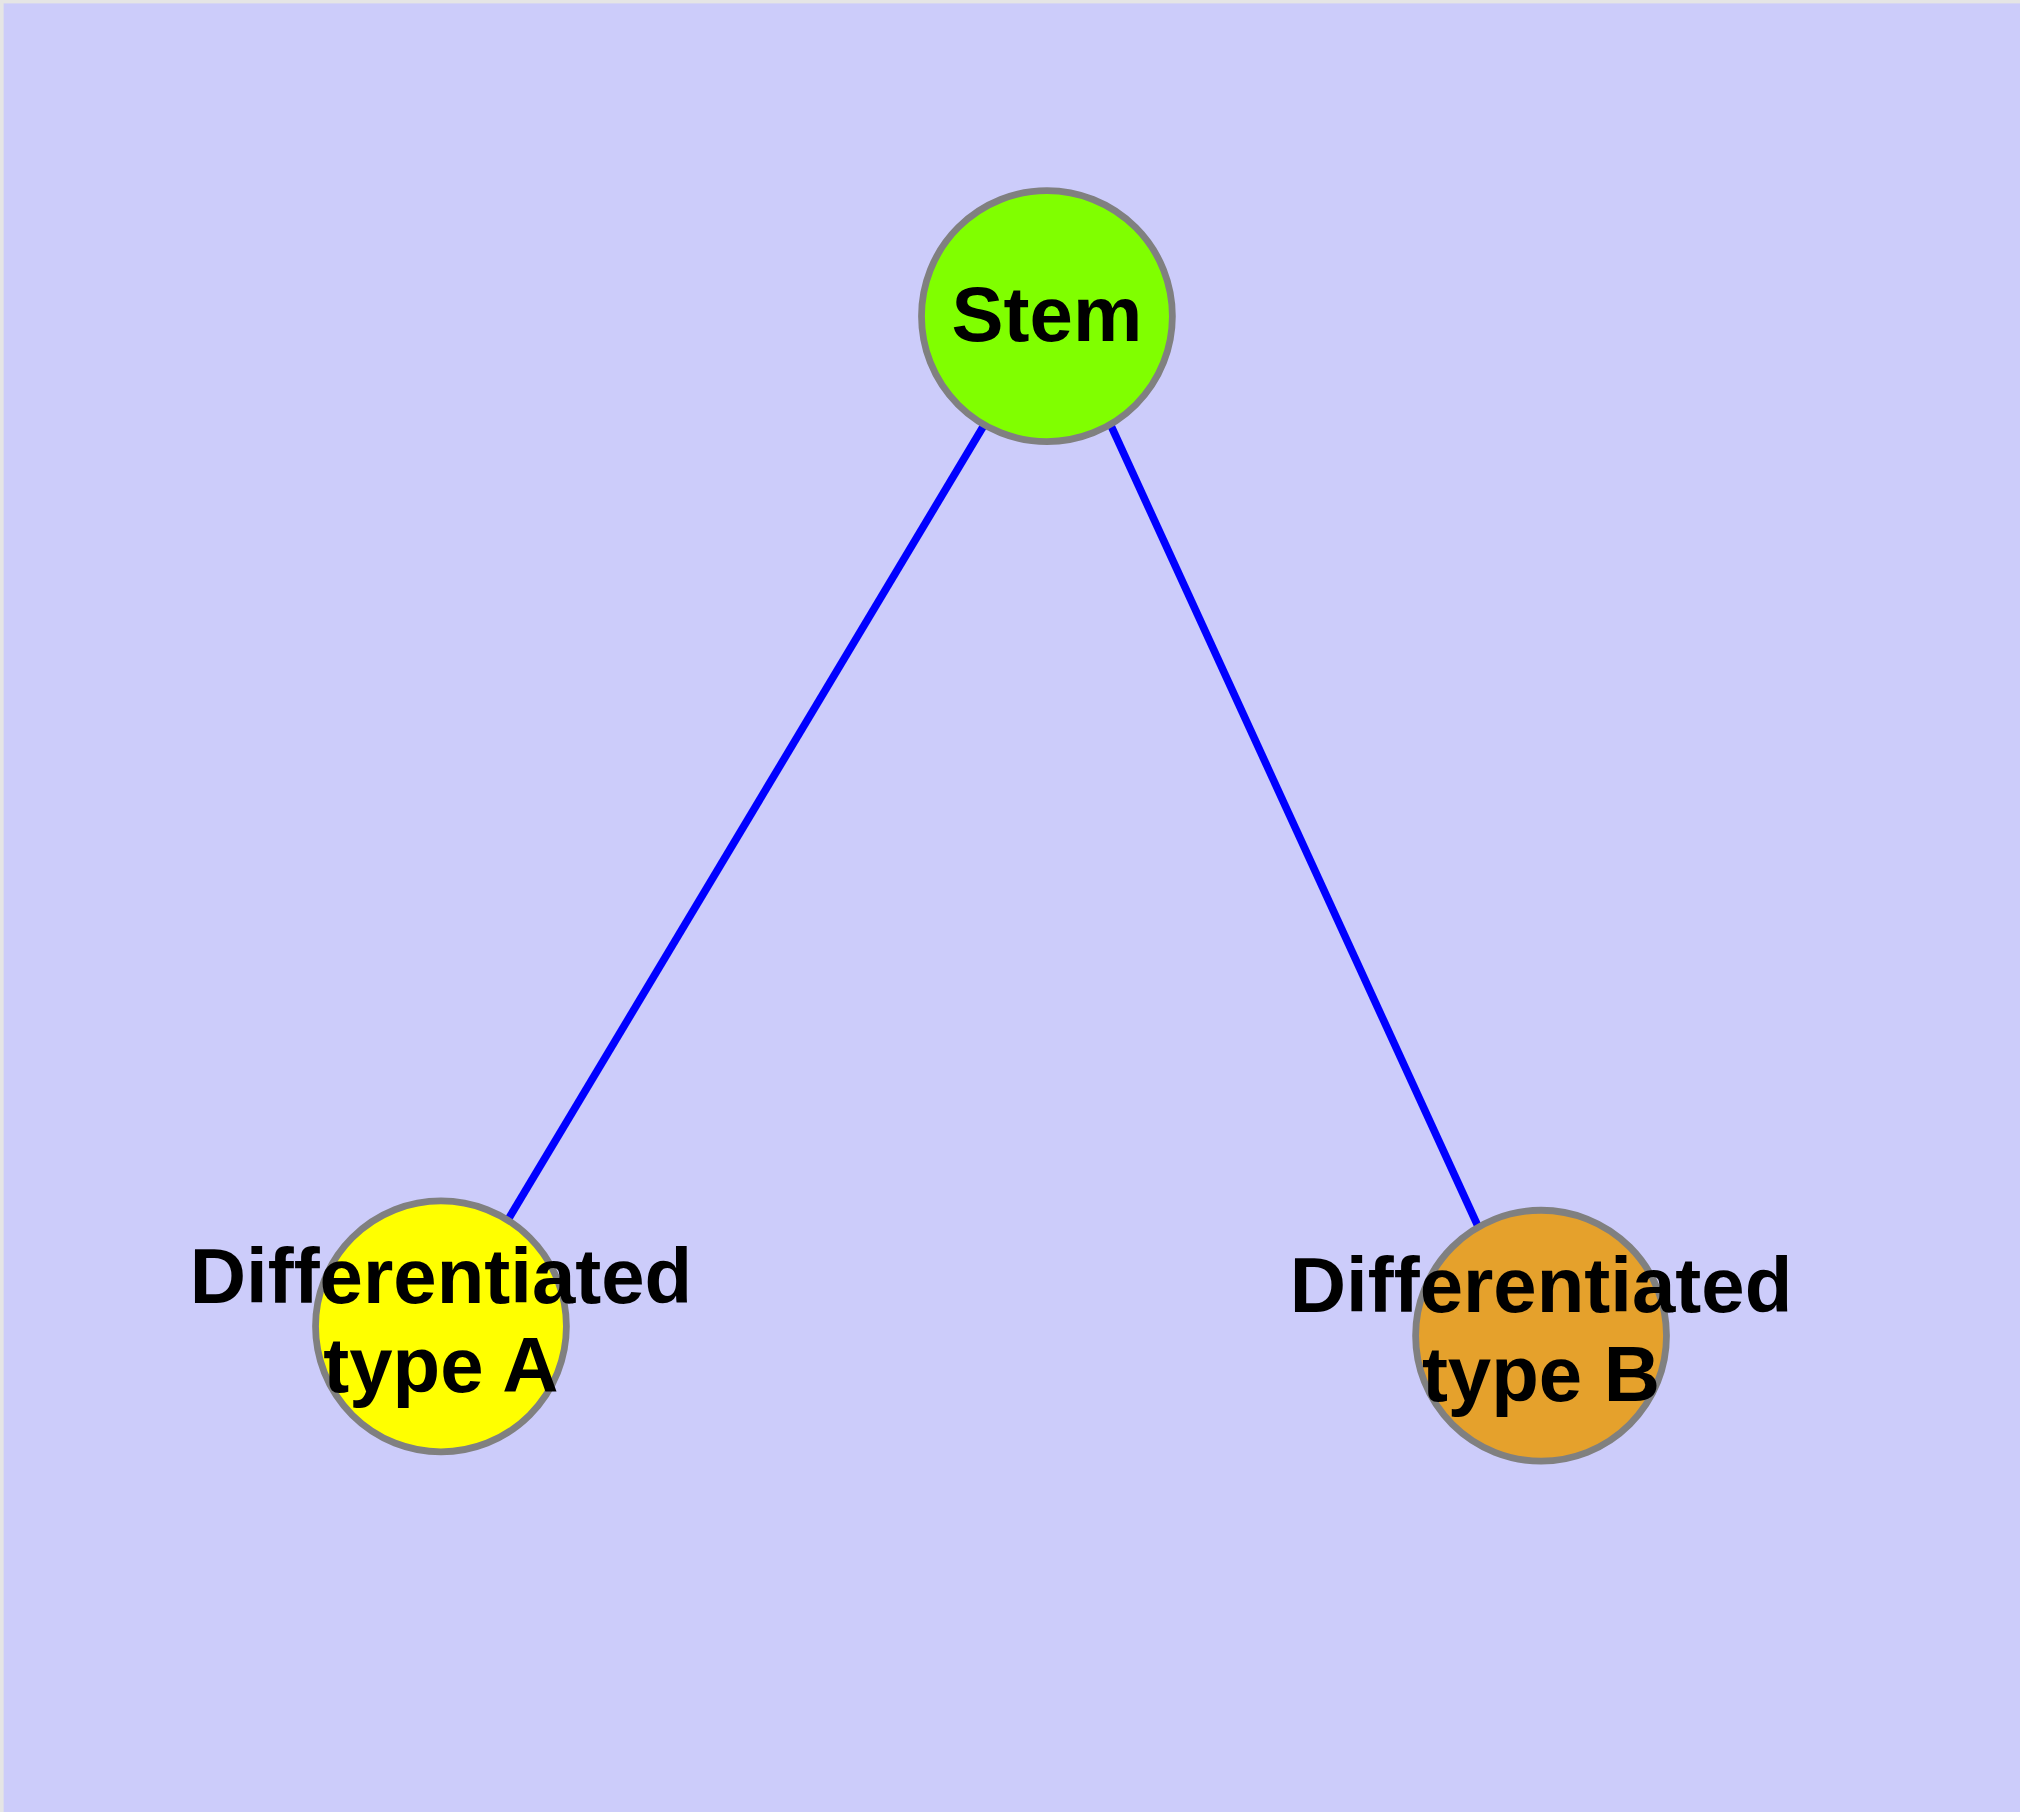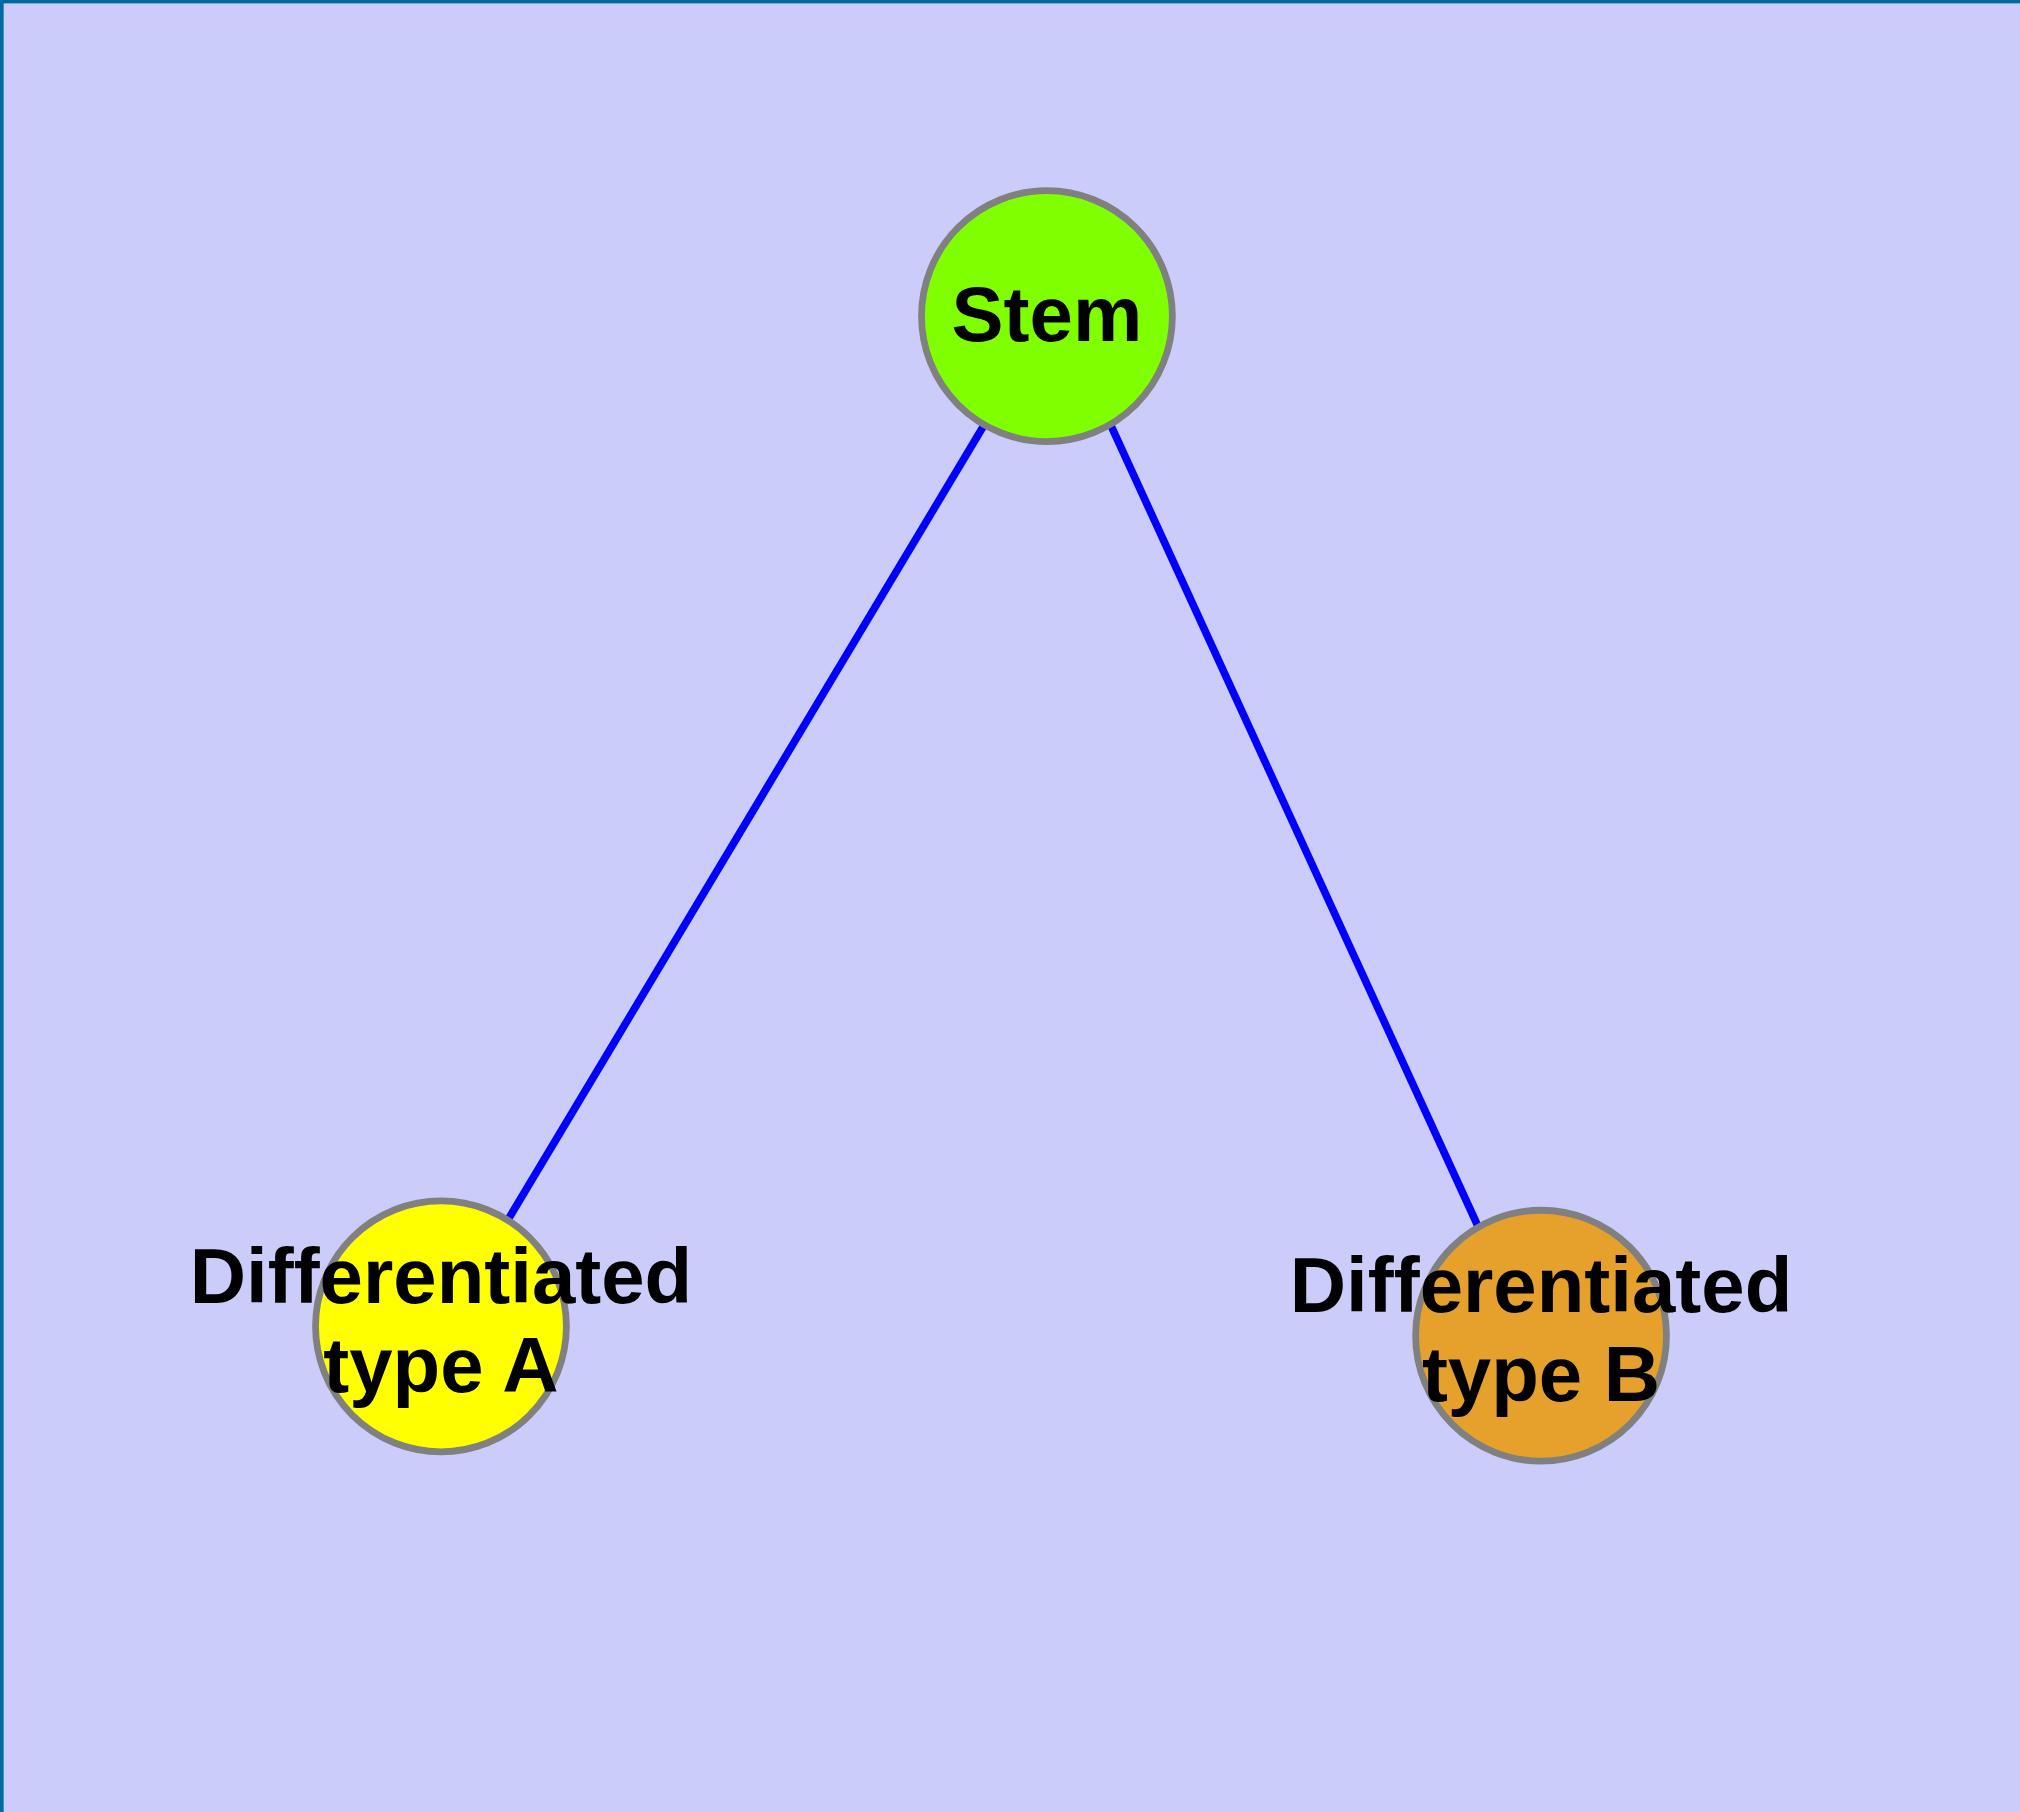--- a/index.html
+++ b/index.html
@@ -9,21 +9,21 @@
     background: #ffffff;
   }
   body {
     font-family: "Liberation Sans", sans-serif;
   }
   #graph-canvas {
     position: relative;
     width: 2021px;
     height: 1812px;
     overflow: hidden;
-    background: #0369a1;
+    background: #e5e5e5;
   }
   #graph-svg {
     position: absolute;
     top: 0;
     left: 0;
     width: 2021px;
     height: 1812px;
     display: block;
   }
   .node-label,

